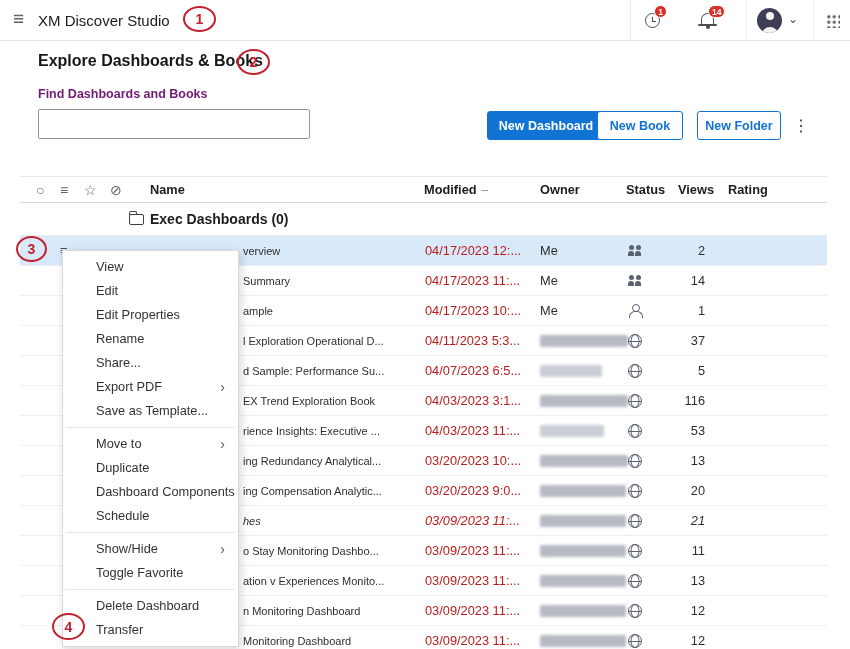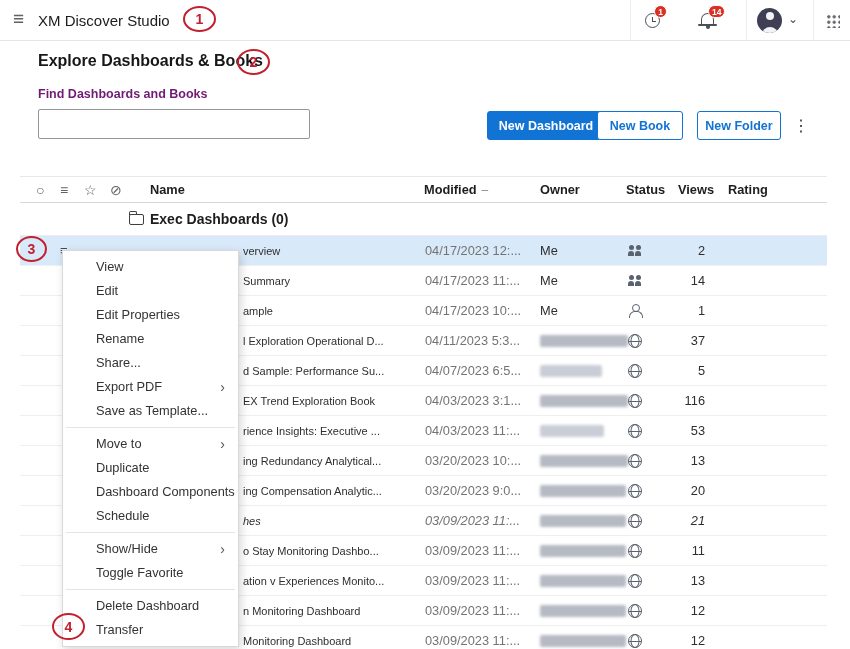--- a/index.html
+++ b/index.html
@@ -51,21 +51,21 @@
   .folder-row { position:absolute; left:0; top:27px; width:807px; height:33px; border-bottom:1px solid #ededed; }
   .folder-icon { position:absolute; left:109px; top:11px; width:15px; height:11px; border:1.5px solid #3f3f3f; border-radius:2px; }
   .folder-icon::before { content:""; position:absolute; top:-4px; left:-1.5px; width:6px; height:3px; border:1.5px solid #3f3f3f; border-bottom:none; border-radius:2px 2px 0 0; }
   .folder-lbl { position:absolute; left:130px; line-height:33px; font-size:14px; font-weight:700; color:#1d1d1d; }
 
   .rows { position:absolute; left:0; top:60px; width:807px; }
   .trow { position:absolute; left:0; width:807px; height:30px; border-bottom:1px solid #efefef; }
   .trow.selected { background:#d8e9f9; }
   .handle { position:absolute; left:40px; line-height:30px; font-size:13px; color:#4a4a4a; cursor:grab; }
   .c-name { position:absolute; left:223px; line-height:30px; font-size:11px; color:#2e2e2e; white-space:nowrap; }
-  .c-mod  { position:absolute; left:405px; line-height:30px; font-size:12.8px; color:#737373; white-space:nowrap; }
+  .c-mod  { position:absolute; left:405px; line-height:30px; font-size:12.8px; color:#b91c1c; white-space:nowrap; }
   .c-owner{ position:absolute; left:520px; line-height:30px; font-size:12.8px; color:#2e2e2e; }
   .redact { position:absolute; left:520px; top:9px; height:12px; background:#b6bac3; border-radius:2px; filter:blur(1.6px); }
   .redact.light { background:#c9cdd6; }
   .c-views{ position:absolute; left:630px; width:55px; line-height:30px; font-size:12.8px; color:#2e2e2e; text-align:right; }
 
   .status-icon { position:absolute; left:608px; top:8px; width:14px; height:14px; }
   .status-icon[data-kind="globe"] { border:1.4px solid #5a6270; border-radius:50%; }
   .status-icon[data-kind="globe"]::before { content:""; position:absolute; left:50%; top:-1px; bottom:-1px; width:7px; transform:translateX(-50%); border:1px solid #5a6270; border-radius:50%; }
   .status-icon[data-kind="globe"]::after { content:""; position:absolute; left:0; right:0; top:50%; border-top:1.2px solid #5a6270; }
   .status-icon[data-kind="person"]::before { content:""; position:absolute; left:50%; top:0; width:6px; height:6px; margin-left:-3px; border:1.4px solid #5a6270; border-radius:50%; }

